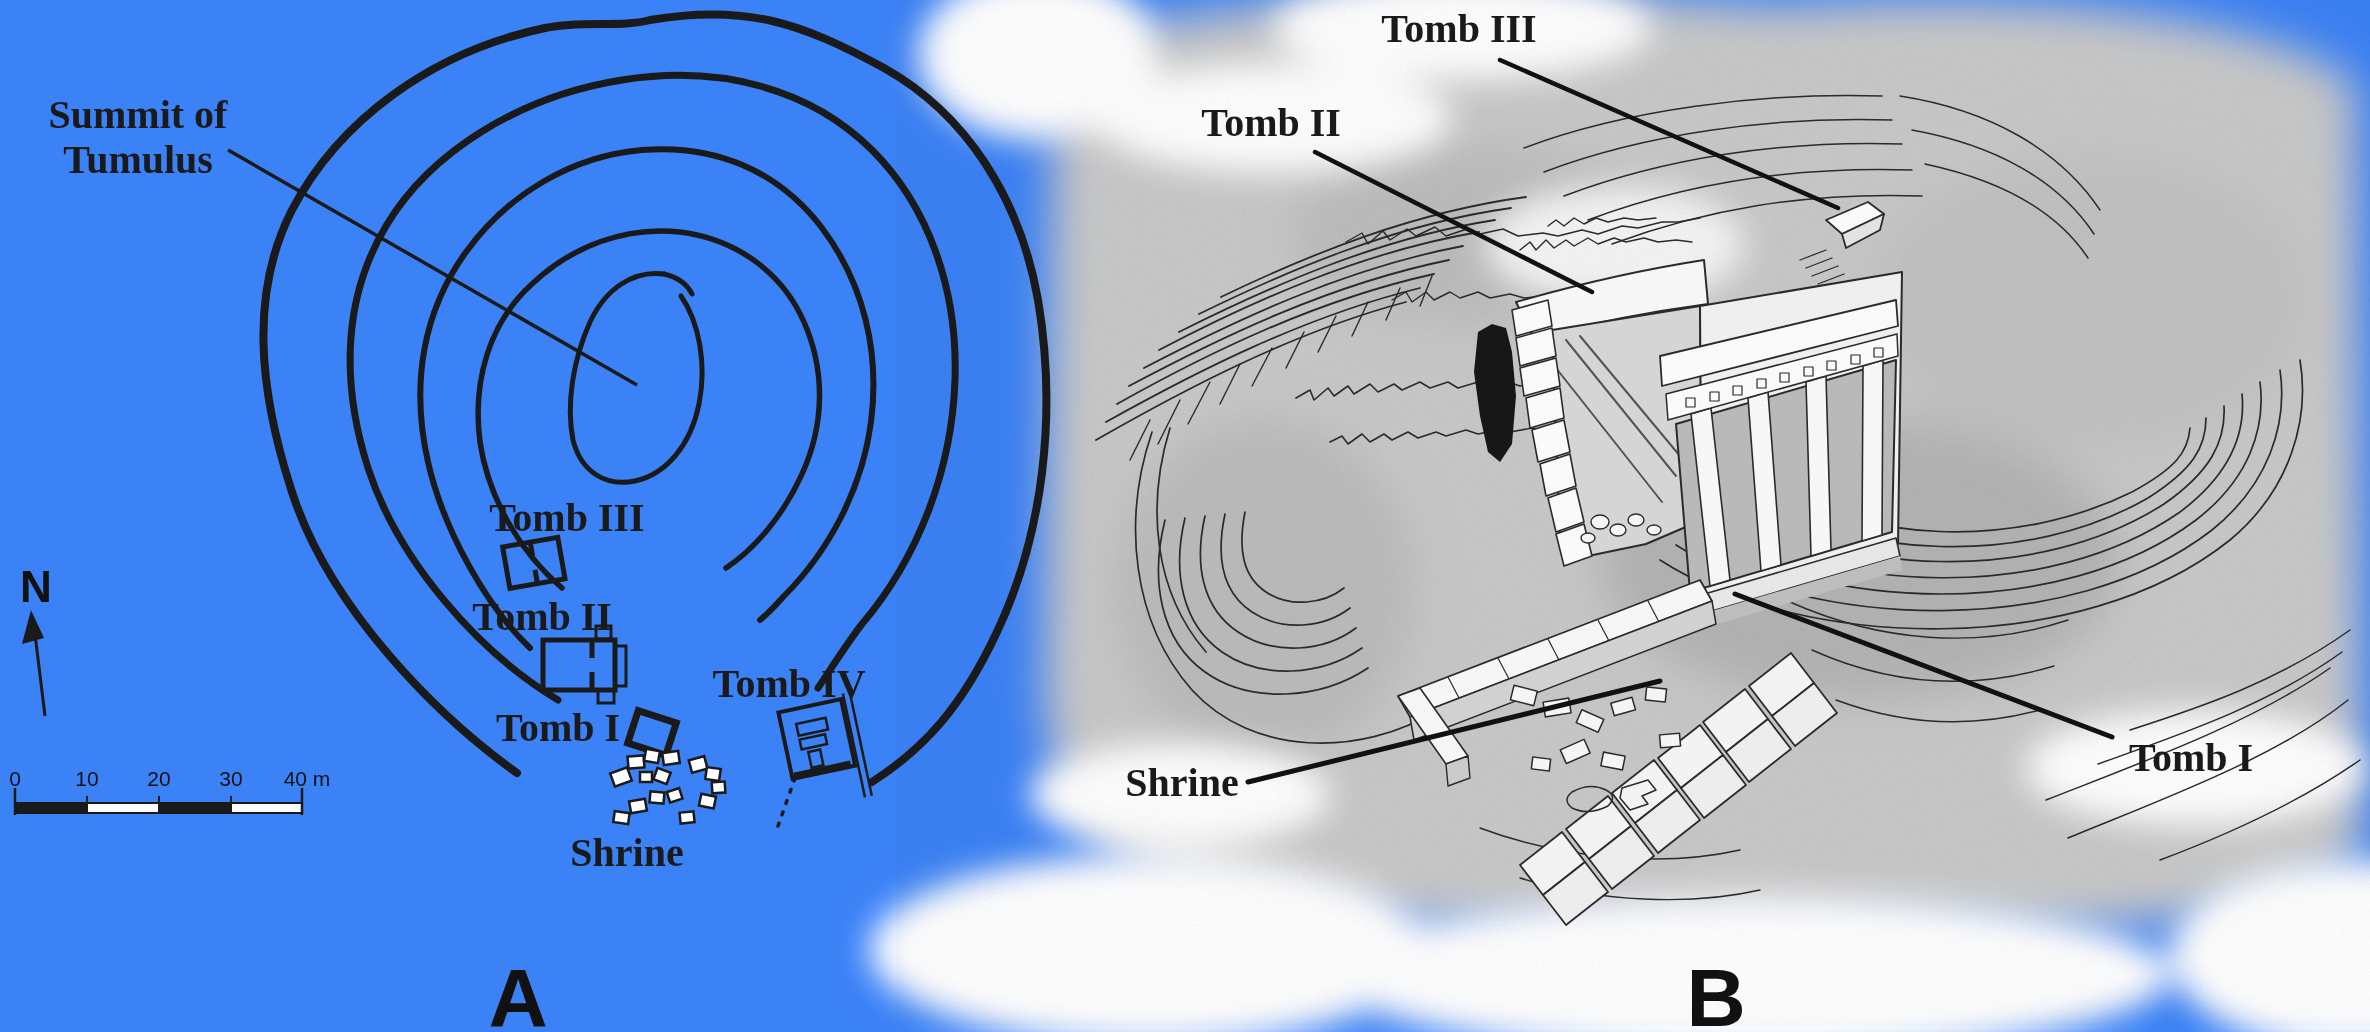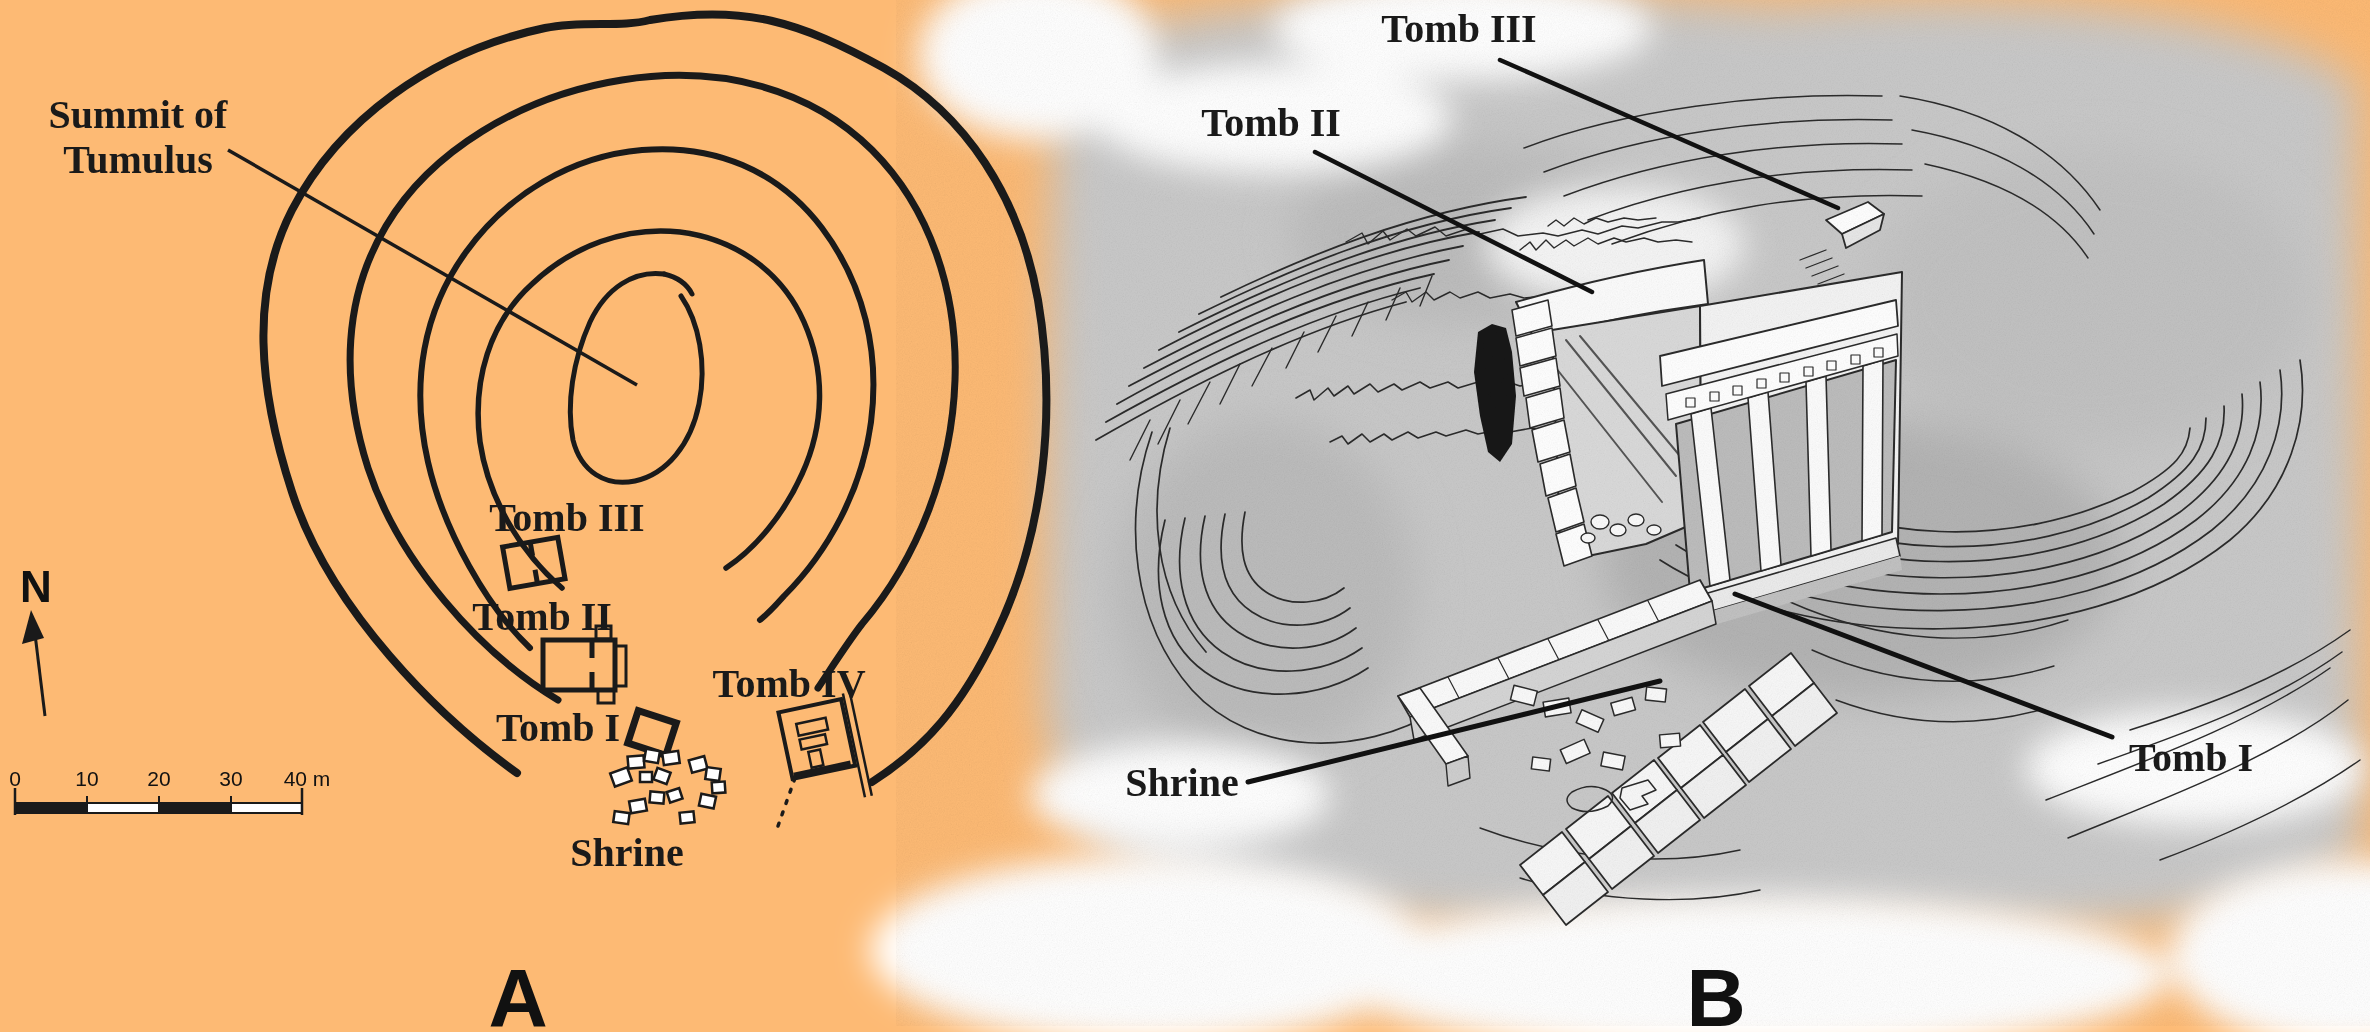--- a/index.html
+++ b/index.html
@@ -1,17 +1,17 @@
 <!DOCTYPE html>
 <html><head>
 <meta charset="utf-8">
 <style>
   html,body{margin:0;padding:0;background:#ffffff;}
   body{width:2370px;height:1032px;overflow:hidden;}
-  .stage{position:relative;width:2370px;height:1032px;background:#fdba74;}
+  .stage{position:relative;width:2370px;height:1032px;background:#3b82f6;}
   svg{display:block;}
   .lbl{font-family:"Liberation Serif", serif;font-weight:700;font-size:40px;fill:#1a1a1a;}
   .north-txt{font-family:"Liberation Sans", sans-serif;font-weight:700;font-size:44px;fill:#111;}
   .scale-txt{font-family:"Liberation Sans", sans-serif;font-weight:400;font-size:21px;fill:#111;}
   .panel-letter{font-family:"Liberation Sans", sans-serif;font-weight:600;font-size:82px;fill:#111;}
   .ink{stroke:#1a1a1a;fill:none;stroke-linecap:round;}
 </style>
 </head>
 <body>
 

